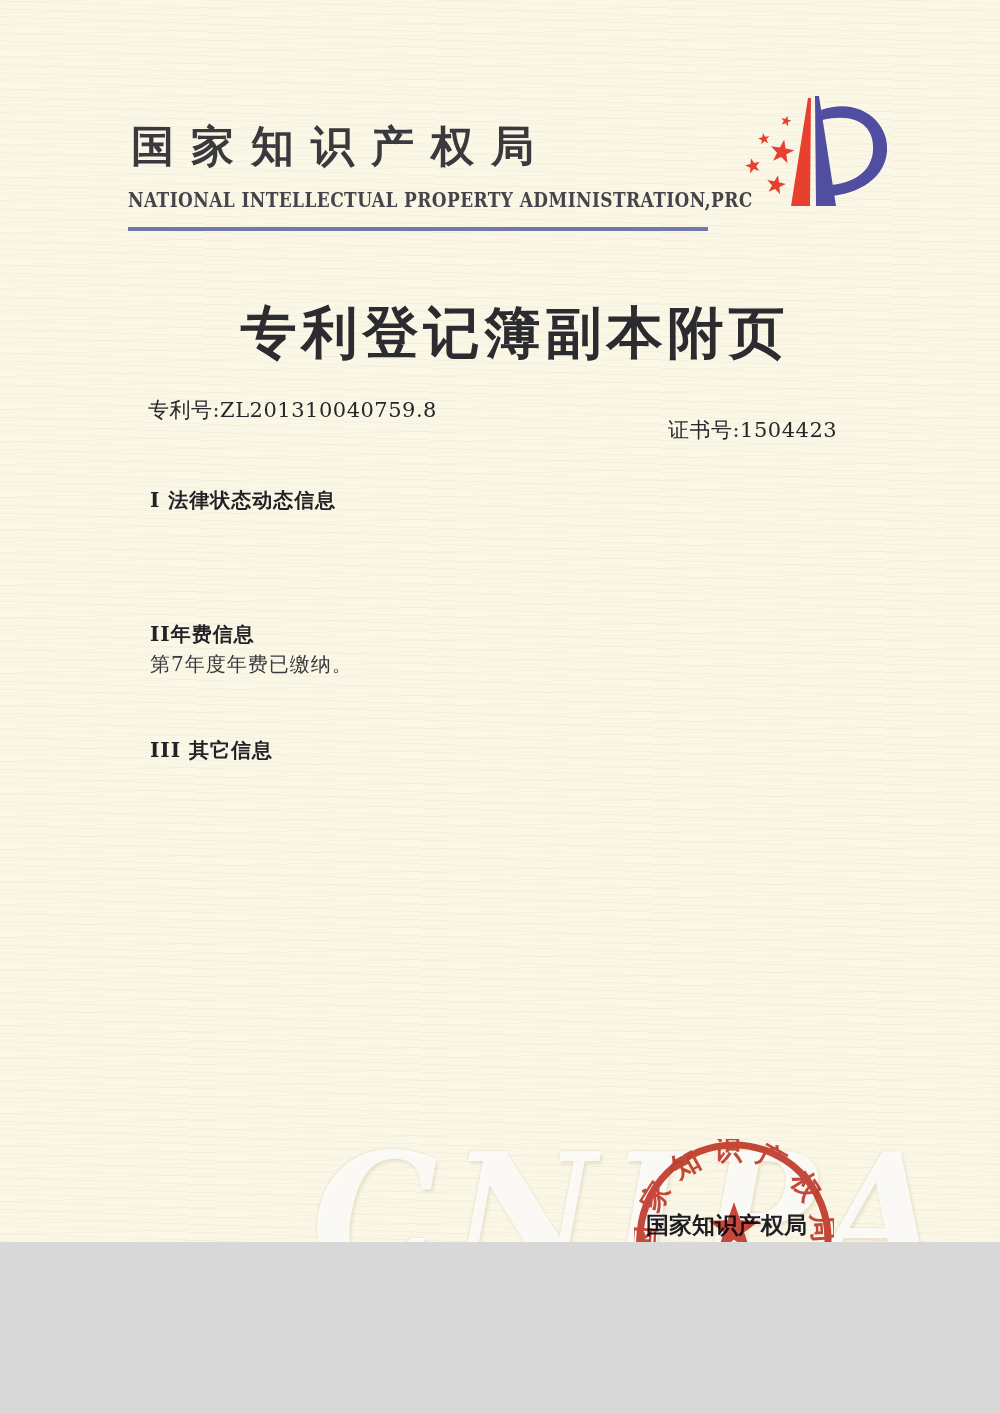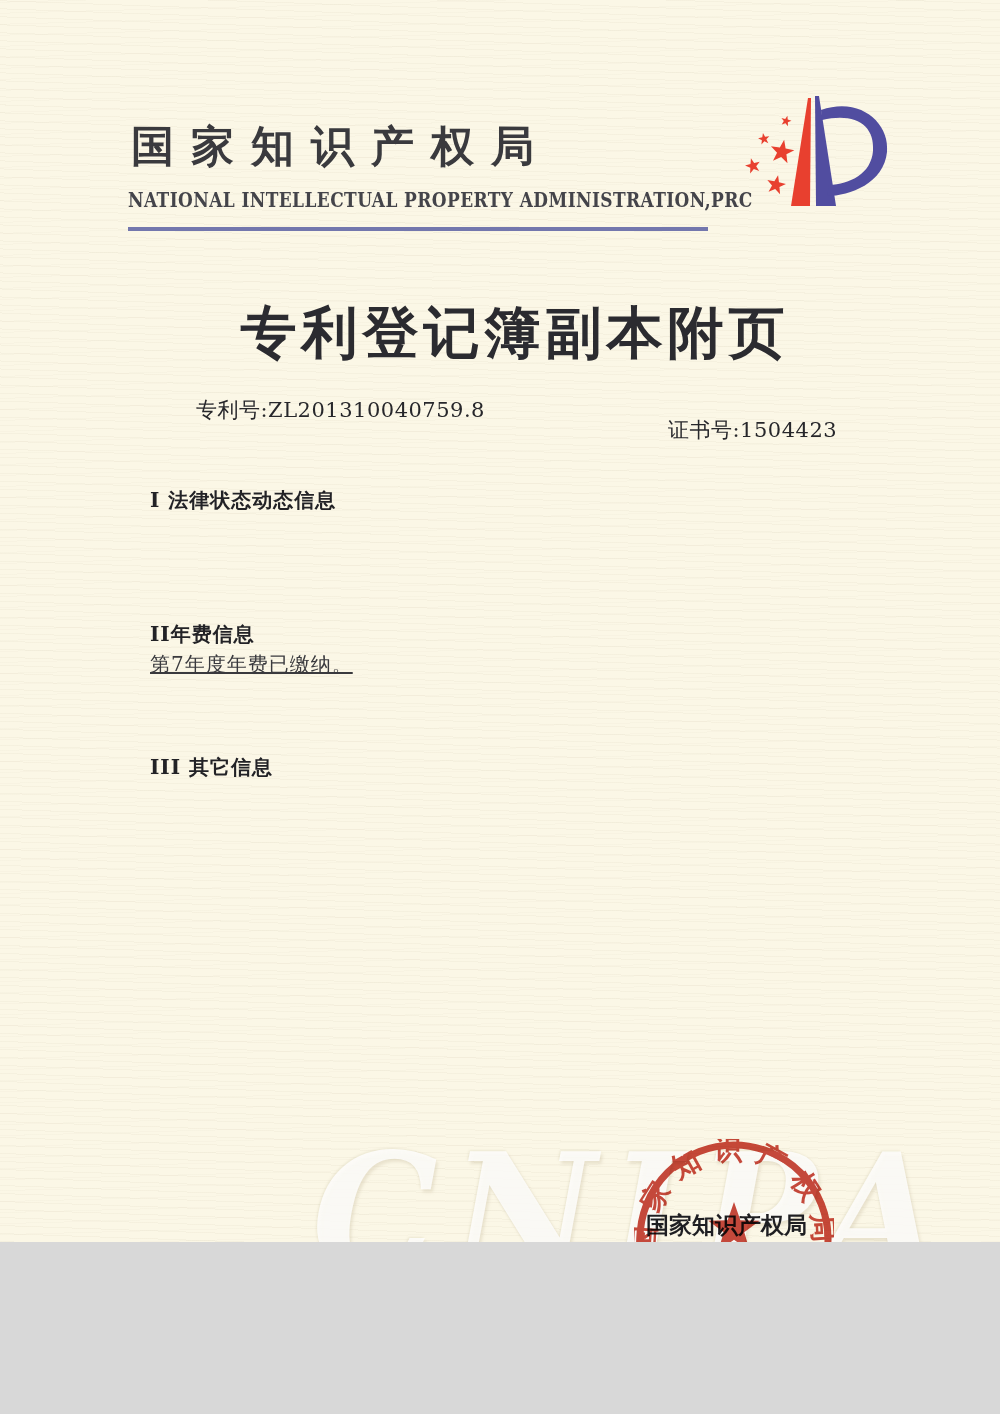--- a/index.html
+++ b/index.html
@@ -42,30 +42,30 @@
   .logo-red{fill:#e8402f;}
   .logo-blue{fill:#514da0;}
 
   
   .doc-title{
     left:30px;right:0;top:296px;text-align:center;
     font-size:56px;font-weight:bold;letter-spacing:5px;
     color:#2b2b30;z-index:2;white-space:nowrap;
   }
   .num-line{font-size:21px;color:#27272b;z-index:2;white-space:nowrap;letter-spacing:0.5px;}
-  .patent-no{left:148px;top:396px;margin-left:48px;}
+  .patent-no{left:148px;top:396px;}
   .cert-no{left:668px;top:416px;}
 
   
   .section-label{font-size:20px;font-weight:bold;color:#222226;z-index:2;white-space:nowrap;letter-spacing:1px;}
-  .section-content{font-size:20px;color:#3a3a3e;z-index:2;white-space:nowrap;letter-spacing:1px;text-decoration:underline;}
+  .section-content{font-size:20px;color:#3a3a3e;z-index:2;white-space:nowrap;letter-spacing:1px;}
   .sec1{left:150px;top:487px;text-align:right;}
   .sec2{left:150px;top:621px;text-align:center;}
   .sec2-body{left:150px;top:651px;}
-  .sec3{left:150px;top:754px;}
+  .sec3{left:150px;top:737px;}
 
   
   .watermark{
     left:312px;top:1118px;z-index:1;
     font-size:158px;font-style:italic;font-weight:bold;
     letter-spacing:14px;color:rgba(255,255,255,0.82);
     text-shadow:2px 2px 3px rgba(200,190,160,0.35), -1px -1px 2px rgba(200,190,160,0.25);
     transform:scaleY(1.05);transform-origin:top left;
     white-space:nowrap;
   }

